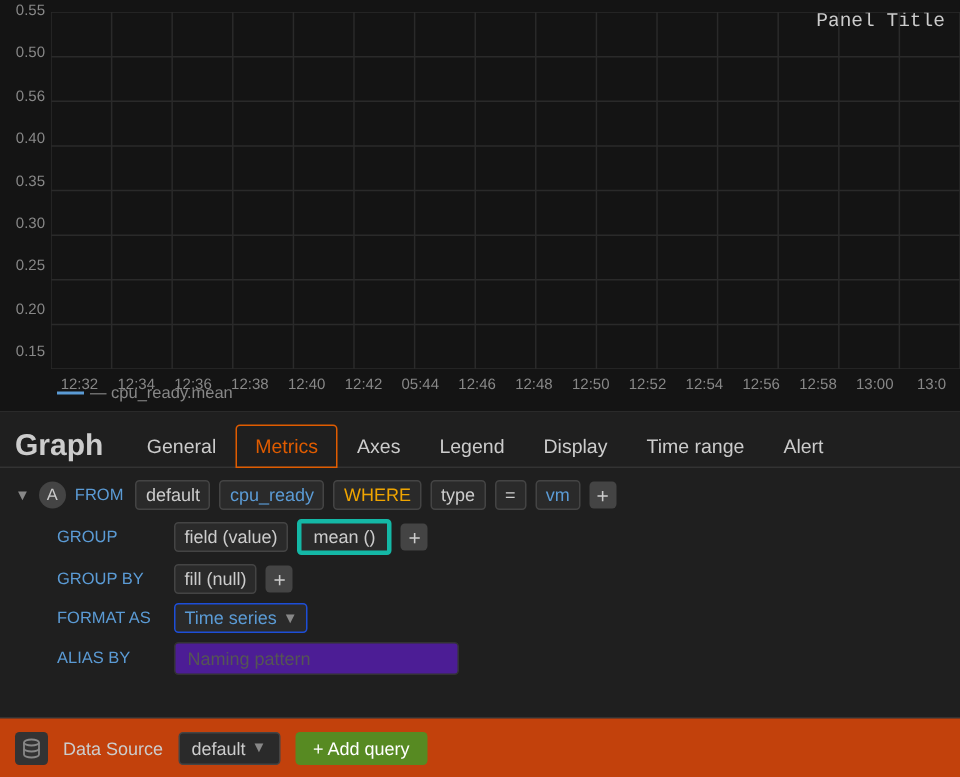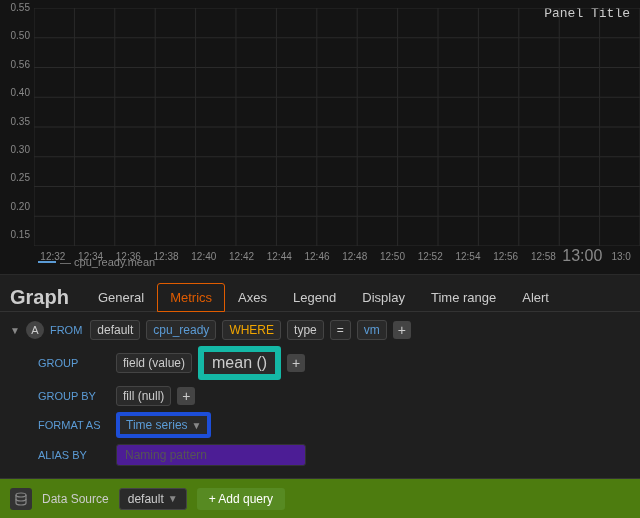--- a/index.html
+++ b/index.html
@@ -181,31 +181,31 @@
       cursor: pointer;
       display: flex;
       align-items: center;
       justify-content: center;
       font-size: 14px;
       line-height: 1;
     }
 
     .func-tag {
       background: #2a2a2a;
-      border: 6px solid #14b8a6;
+      border: 3px solid #14b8a6;
       border-radius: 3px;
       padding: 2px 8px;
-      font-size: 16px;
+      font-size: 12px;
       color: #ccc;
       text-align: right;
     }
 
     .select-box {
       background: #2a2a2a;
-      border: 4px solid #1d4ed8;
+      border: 1px solid #1d4ed8;
       border-radius: 3px;
       padding: 2px 6px;
       font-size: 12px;
       color: #5b9bd5;
       cursor: pointer;
       display: flex;
       align-items: center;
       gap: 4px;
     }
 
@@ -229,21 +229,21 @@
       color: #555;
     }
 
     
     .bottom-bar {
       position: absolute;
       bottom: 0;
       left: 0;
       right: 0;
       height: 40px;
-      background: #4d7c0f;
+      background: #c2410c;
       border-top: 1px solid #333;
       display: flex;
       align-items: center;
       padding: 0 10px;
       gap: 10px;
     }
 
     .db-icon {
       width: 22px;
       height: 22px;
@@ -335,29 +335,29 @@
     </svg>
   </div>
 
   <div style="position:absolute; left:34px; right:0; bottom:8px; height:20px; display:flex; align-items:center;">
     <span class="x-label" style="font-size:10px;color:#888;flex:1;text-align:center;">12:32</span>
     <span class="x-label" style="font-size:10px;color:#888;flex:1;text-align:center;">12:34</span>
     <span class="x-label" style="font-size:10px;color:#888;flex:1;text-align:center;">12:36</span>
     <span class="x-label" style="font-size:10px;color:#888;flex:1;text-align:center;">12:38</span>
     <span class="x-label" style="font-size:10px;color:#888;flex:1;text-align:center;">12:40</span>
     <span class="x-label" style="font-size:10px;color:#888;flex:1;text-align:center;">12:42</span>
-    <span class="x-label" style="font-size:10px;color:#888;flex:1;text-align:center;">12:44</span>
+    <span class="x-label" style="font-size:10px;color:#888;flex:1;text-align:center;">05:44</span>
     <span class="x-label" style="font-size:10px;color:#888;flex:1;text-align:center;">12:46</span>
     <span class="x-label" style="font-size:10px;color:#888;flex:1;text-align:center;">12:48</span>
     <span class="x-label" style="font-size:10px;color:#888;flex:1;text-align:center;">12:50</span>
     <span class="x-label" style="font-size:10px;color:#888;flex:1;text-align:center;">12:52</span>
     <span class="x-label" style="font-size:10px;color:#888;flex:1;text-align:center;">12:54</span>
     <span class="x-label" style="font-size:10px;color:#888;flex:1;text-align:center;">12:56</span>
     <span class="x-label" style="font-size:10px;color:#888;flex:1;text-align:center;">12:58</span>
-    <span class="x-label" style="font-size:16px;color:#888;flex:1;text-align:center;">13:00</span>
+    <span class="x-label" style="font-size:10px;color:#888;flex:1;text-align:center;">13:00</span>
     <span class="x-label" style="font-size:10px;color:#888;flex:1;text-align:center;">13:0</span>
   </div>
 
   <div class="legend-line">
     <div class="legend-dash"></div>
     <span>— cpu_ready.mean</span>
   </div>
 </div>
 
 <div class="editor-area" style="position:relative; height:243px;">

